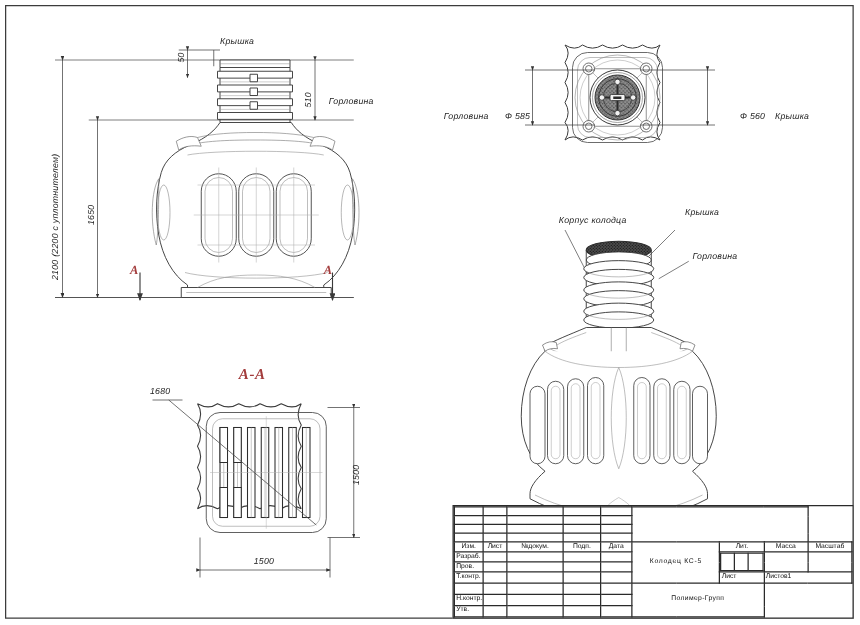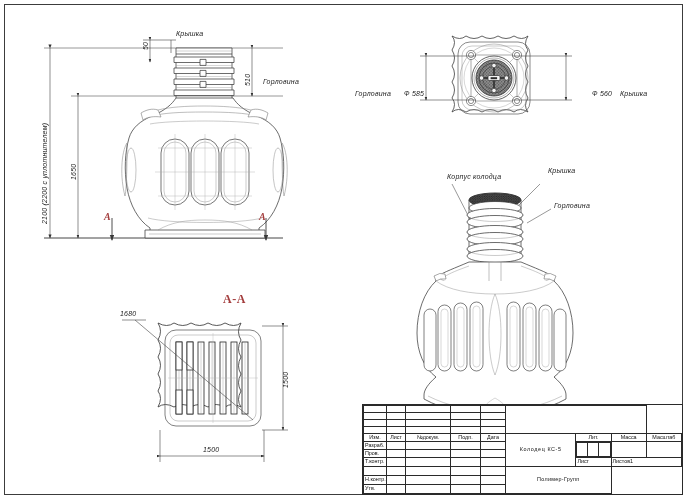--- a/index.html
+++ b/index.html
@@ -19,24 +19,23 @@
     position:absolute;font-size:7px;font-style:italic;
     color:#1d1d1d;white-space:nowrap;letter-spacing:.2px;
     font-family:"Liberation Sans","DejaVu Sans",sans-serif;
   }
   .lbl.vert{transform-origin:0 0;transform:rotate(-90deg);}
   .sec-mark{
     position:absolute;font-size:10px;font-style:italic;font-weight:bold;
     color:#a33c3c;font-family:"Liberation Serif","DejaVu Serif",serif;
   }
   .sec-title{
-    position:absolute;font-size:12px;font-weight:bold;
+    position:absolute;font-size:12px;font-style:italic;font-weight:bold;
     color:#a33c3c;font-family:"Liberation Serif","DejaVu Serif",serif;
     letter-spacing:.5px;
-    margin-left:32px;
   }
   
   #titleblock{
     position:absolute;left:362px;top:404px;width:321px;height:91px;
     border:1px solid #2a2a2a;box-sizing:border-box;background:#fff;
   }
   #titleblock table{border-collapse:collapse;width:100%;height:100%;table-layout:fixed;}
   #titleblock td{
     border:1px solid #2a2a2a;font-size:5.4px;padding:0 1px;
     color:#111;line-height:1;overflow:hidden;white-space:nowrap;

